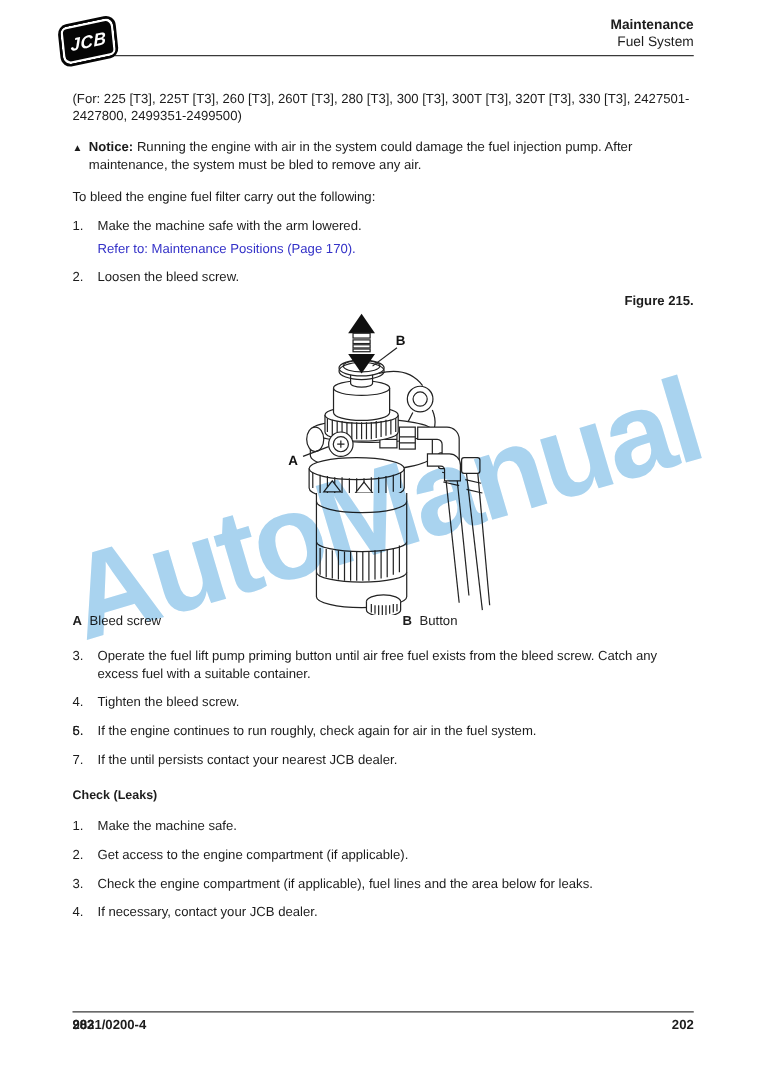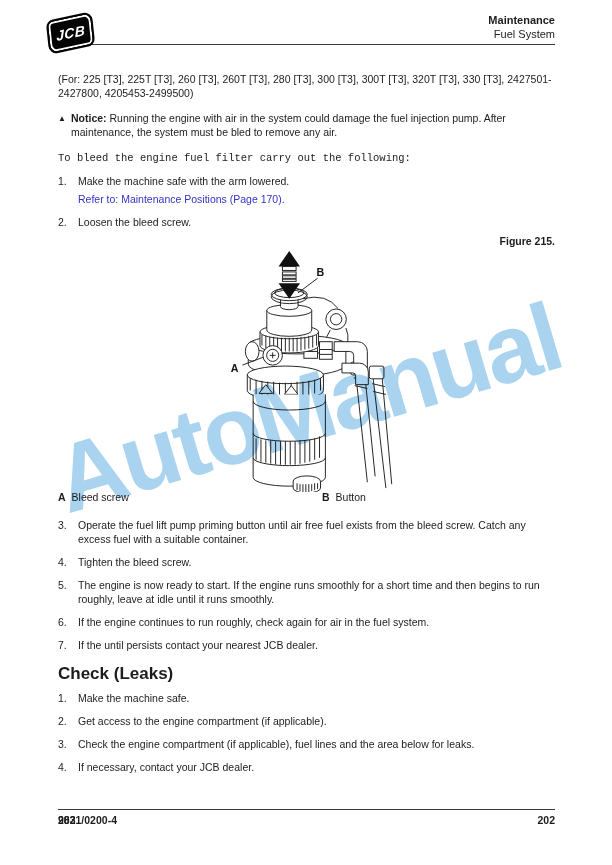--- a/index.html
+++ b/index.html
@@ -23,35 +23,35 @@
   .logo span { color:#fff; font-weight:bold; font-style:italic; font-size:14px; letter-spacing:0.5px;
                transform:skewX(-4deg); }
   .header-right { position:absolute; right:0; top:14px; text-align:right; line-height:13.5px; font-size:11px;margin-left:11px; }
   .header-right .sec { font-weight:bold; }
   
   .content { margin:0 57px 0 58px; }
   .applicability { margin-top:27px; line-height:14px; }
   .notice { margin-top:11px; line-height:14px; position:relative; padding-left:13px; }
   .notice .tri { position:absolute; left:0; top:1px; font-size:8px; }
   .notice b { font-weight:bold; }
-  .lead { margin-top:12px; line-height:14px;font-family:Liberation Mono, monospace; }
+  .lead { margin-top:12px; line-height:14px; }
   .step { margin-top:9px; position:relative; padding-left:20px; line-height:14px; }
   .step .num { position:absolute; left:0; top:0; }
   .ref-link { margin-top:4px; margin-left:20px; line-height:14px; color:#3432c8; cursor:pointer; }
   
   .figure-wrap { position:relative; height:272px; margin-top:5px; }
   .fig-label { text-align:right; font-weight:bold; line-height:14px; }
   .fig-svg { position:absolute; left:127px; top:14px; width:230px; height:244px; }
   .fig-captions { position:absolute; left:0; top:256px; width:100%; height:14px; }
   .cap { position:absolute; top:0; line-height:14px; }
   .cap-a { left:0; }
   .cap-b { left:264px; }
   .cap b { font-weight:bold; margin-right:6px; }
   
-  .h2 { margin-top:14px; font-size:17px; font-weight:bold; line-height:16px; }
+  .h2 { margin-top:14px; font-size:10px; font-weight:bold; line-height:16px; }
   
   .footer { position:absolute; left:58px; right:57px; top:797px;
             border-top:1.2px solid #3a3a3a; padding-top:4px;margin-top:12px; }
   .footer .fl { position:absolute; left:0; top:4px; font-weight:bold; }
   .footer .fc { position:absolute; left:0; right:0; top:4px; font-weight:bold; }
   .footer .fr { position:absolute; right:0; top:4px; font-weight:bold; }
   
   .watermark {
     position:absolute; left:58px; top:426px; font-size:96px; font-weight:bold;
     letter-spacing:-3px; color:#a9d3ef; white-space:nowrap; line-height:1.16;
@@ -76,21 +76,21 @@
       <span>JCB</span>
     </div>
     <div class="header-right">
       <div class="sec">Maintenance</div>
       <div>Fuel System</div>
     </div>
   </div>
 
   <div class="content">
 
-    <p class="applicability">(For: 225 [T3], 225T [T3], 260 [T3], 260T [T3], 280 [T3], 300 [T3], 300T [T3], 320T [T3], 330 [T3], 2427501-2427800, 4205453-2499500)</p>
+    <p class="applicability">(For: 225 [T3], 225T [T3], 260 [T3], 260T [T3], 280 [T3], 300 [T3], 300T [T3], 320T [T3], 330 [T3], 2427501-2427800, 2499351-2499500)</p>
 
     <div class="notice">
       <span class="tri">▲</span>
       <b>Notice:</b>
       <span>Running the engine with air in the system could damage the fuel injection pump. After maintenance, the system must be bled to remove any air.</span>
     </div>
 
     <p class="lead">To bleed the engine fuel filter carry out the following:</p>
 
     <div class="step">
@@ -189,21 +189,20 @@
     <div class="step" style="margin-top:12px;">
       <span class="num">3.</span>
       <span>Operate the fuel lift pump priming button until air free fuel exists from the bleed screw. Catch any excess fuel with a suitable container.</span>
     </div>
     <div class="step">
       <span class="num">4.</span>
       <span>Tighten the bleed screw.</span>
     </div>
     <div class="step">
       <span class="num">5.</span>
-      <span>The engine is now ready to start. If the engine runs smoothly for a short time and then begins to run roughly, leave at idle until it runs smoothly.</span>
     </div>
     <div class="step">
       <span class="num">6.</span>
       <span>If the engine continues to run roughly, check again for air in the fuel system.</span>
     </div>
     <div class="step">
       <span class="num">7.</span>
       <span>If the until persists contact your nearest JCB dealer.</span>
     </div>
 

